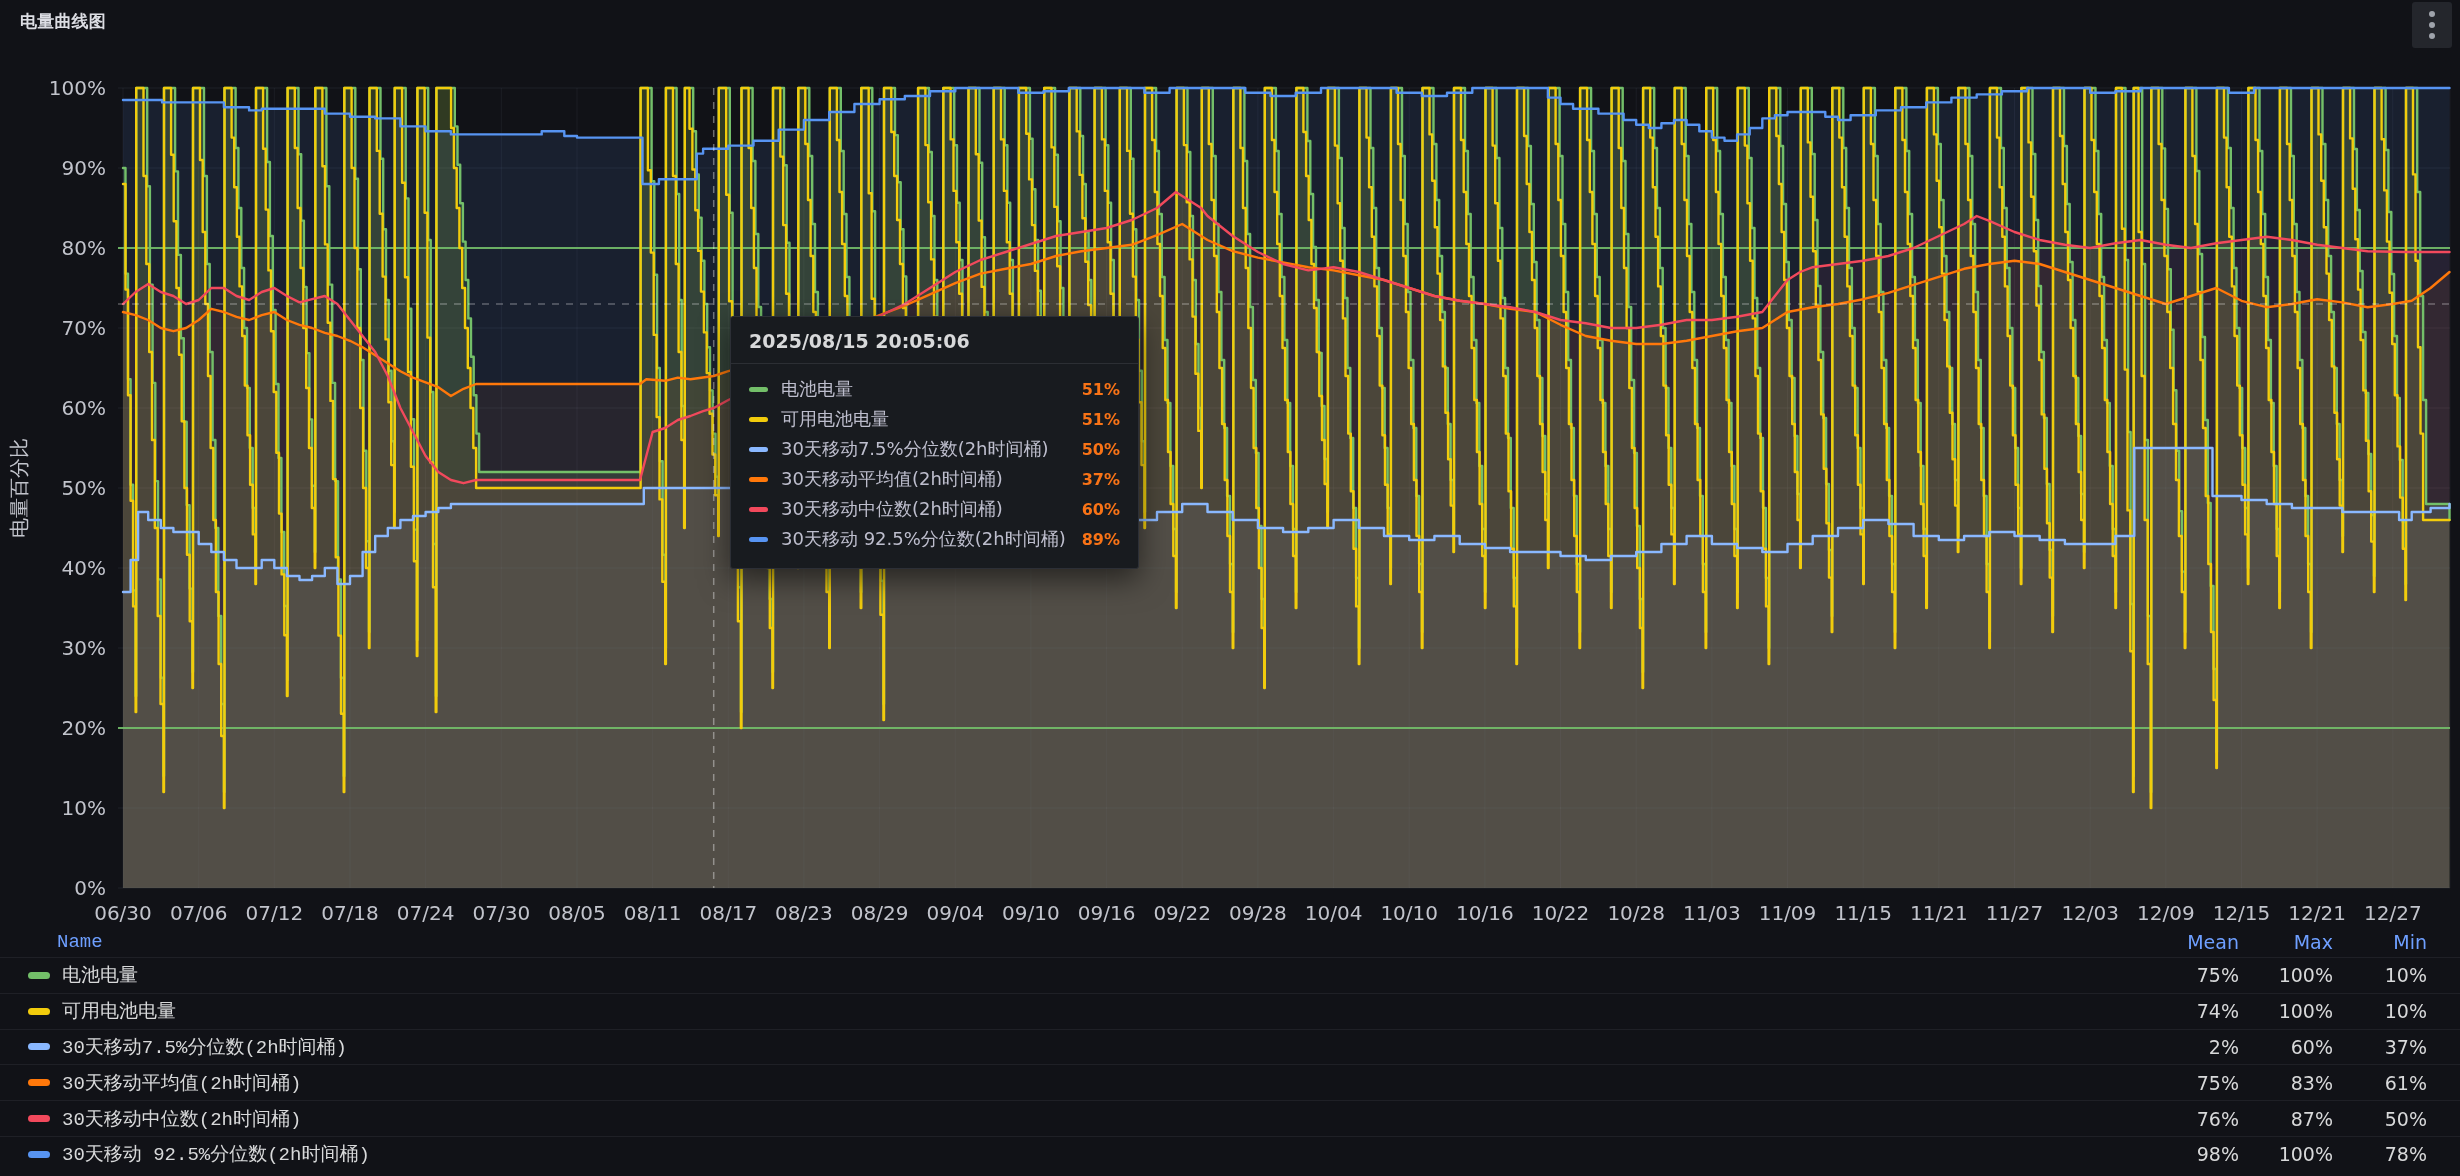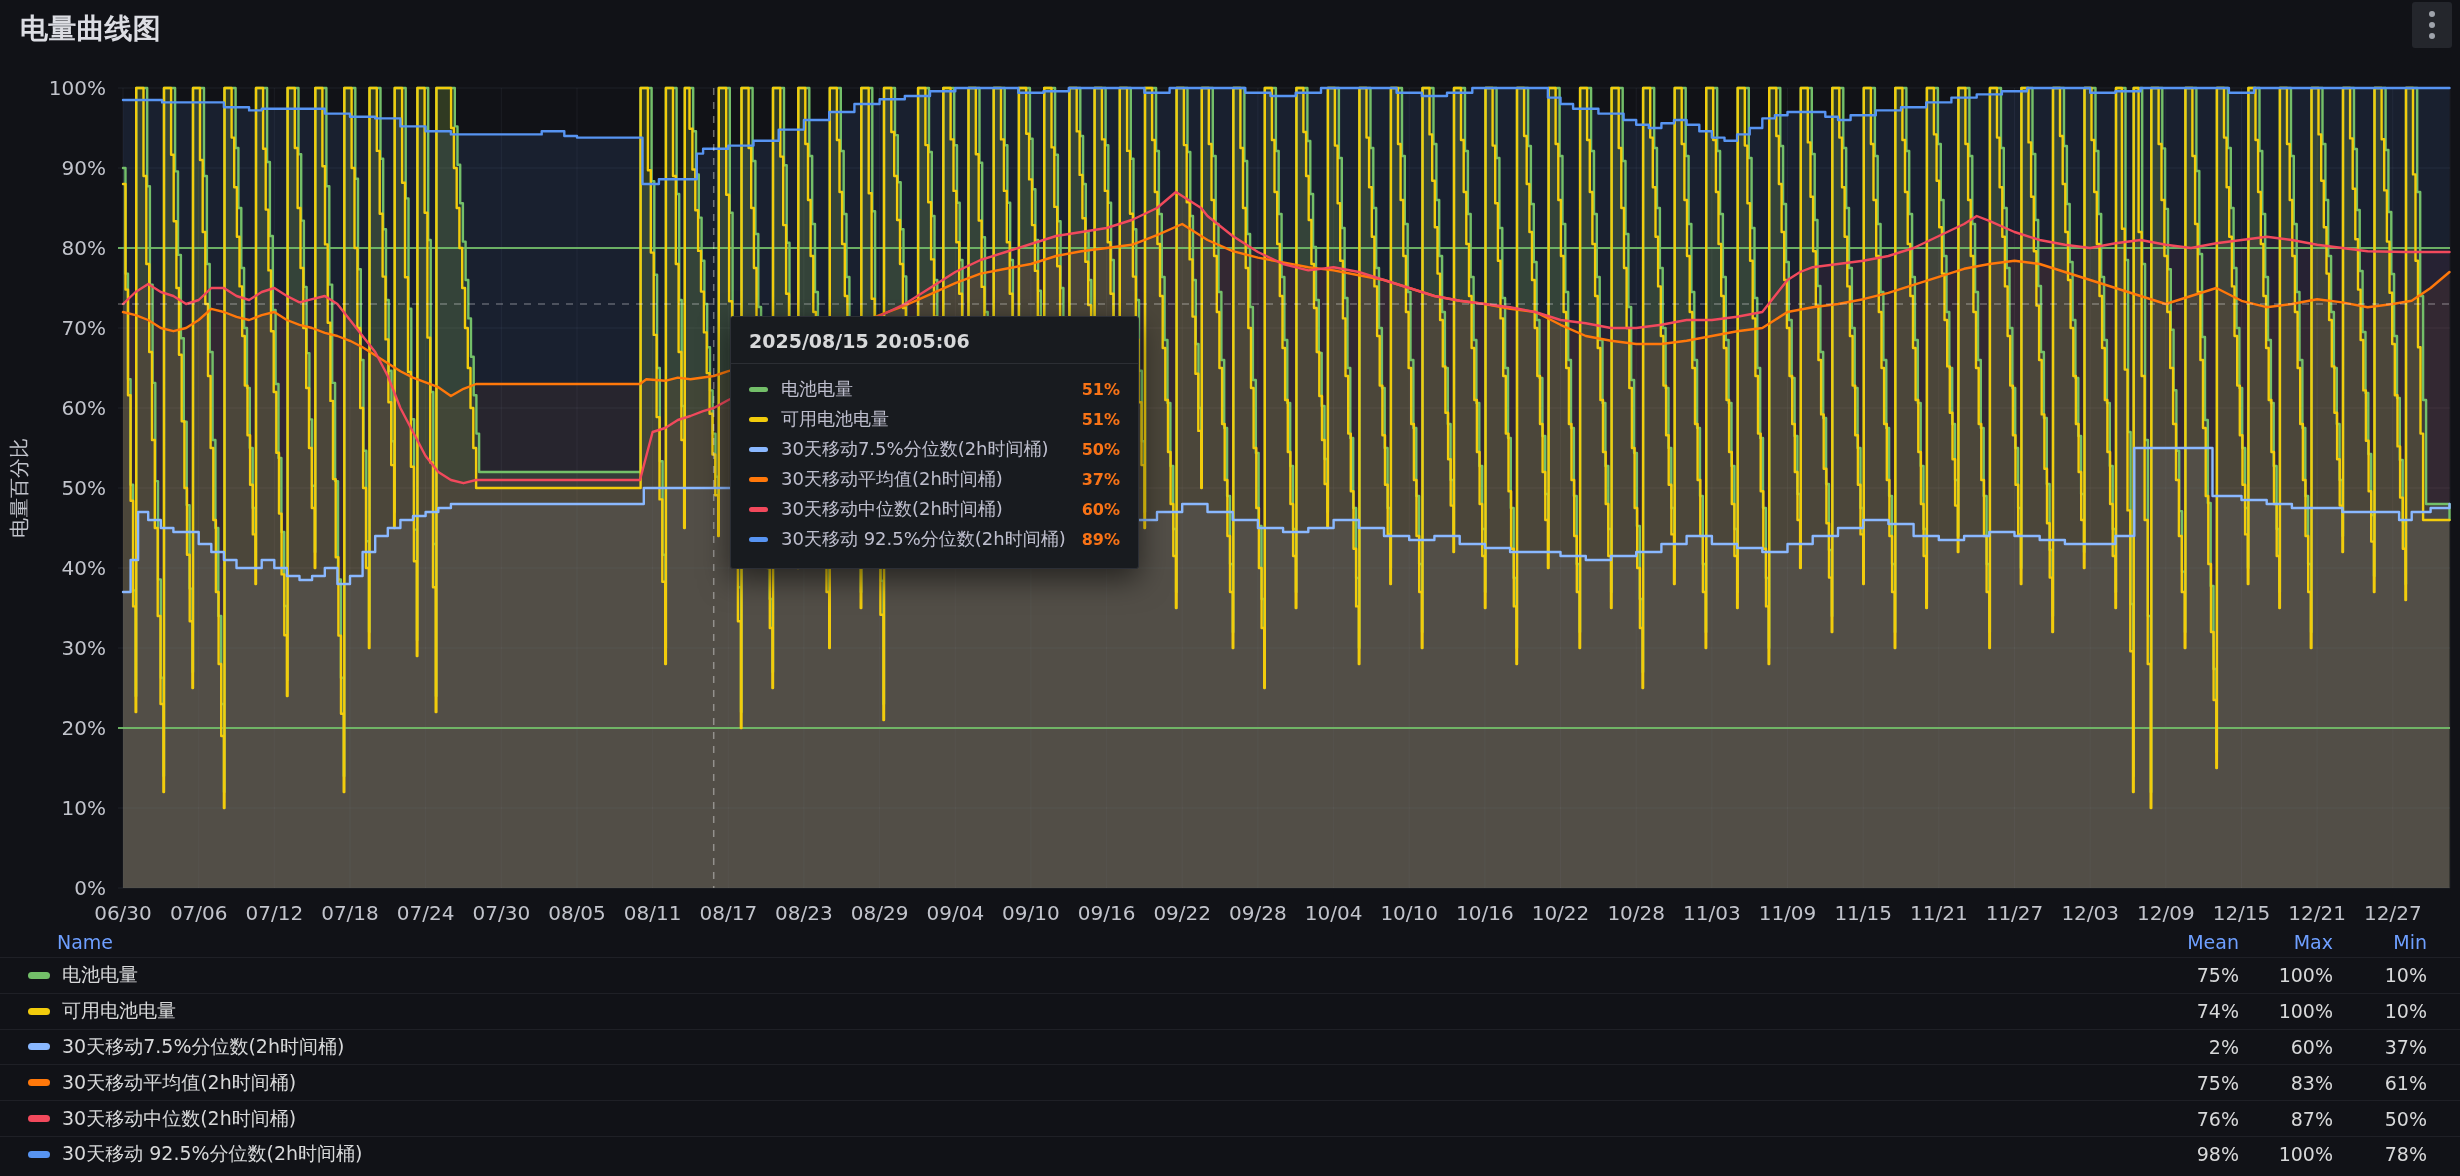--- a/index.html
+++ b/index.html
@@ -1,20 +1,20 @@
 <!DOCTYPE html>
 <html><head>
 <meta charset="utf-8">
 <style>
   * { margin:0; padding:0; box-sizing:border-box; }
   html,body { width:2460px; height:1176px; background:#111217; overflow:hidden;
     font-family:"DejaVu Sans","Liberation Sans",sans-serif; }
   .panel { position:absolute; inset:0; background:#111217; }
   .panel-header { position:absolute; left:0; top:0; right:0; height:46px; }
-  .panel-title { position:absolute; left:20px; top:10px; font-size:28px; font-weight:600; color:#dcdde3; letter-spacing:.2px; }
+  .panel-title { position:absolute; left:20px; top:10px; font-size:17px; font-weight:600; color:#dcdde3; letter-spacing:.2px; }
   .kebab { position:absolute; right:8px; top:2px; width:40px; height:46px; background:#24262c; border-radius:3px;
     display:flex; flex-direction:column; align-items:center; justify-content:center; gap:5px; cursor:pointer; }
   .kebab span { width:6px; height:6px; border-radius:50%; background:#9fa3ab; }
   #chart-svg { position:absolute; left:0; top:0; }
   
   .tooltip { position:absolute; left:730px; top:316px; width:409px; height:253px;
     background:#181b1f; border:1px solid #2c2f36; border-radius:3px;
     box-shadow:0 10px 30px rgba(0,0,0,.55); z-index:5; }
   .tooltip-title { padding:13px 16px 11px 18px; font-size:19px; font-weight:700; color:#d8d9da;
     border-bottom:1px solid #2c2f34; }
@@ -23,21 +23,21 @@
   .tt-pill { width:19px; height:5px; border-radius:3px; flex:0 0 auto; }
   .tt-label { margin-left:13px; flex:1; font-size:18px; color:rgba(204,204,220,.92); white-space:nowrap; }
   .tt-value { font-size:16px; font-weight:700; color:#f97316; }
   
   .legend { position:absolute; left:0; top:926px; right:0; bottom:0; font-size:19px; }
   .lg-row { display:flex; align-items:center; height:35.8px; padding-left:28px; padding-right:33px;
     border-top:1px solid rgba(204,204,220,.08); }
   .lg-row.header { border-top:none; height:31px; padding-left:57px; }
   .lg-row.header .lg-col, .lg-row.header .lg-name { color:#6e9fff; font-weight:500; }
   .lg-pill { width:22px; height:7px; border-radius:4px; margin-right:12px; flex:0 0 auto; }
-  .lg-name { flex:1; color:#d8d9da; white-space:nowrap; cursor:pointer; }
+  .lg-name { flex:1; color:#d8d9da; white-space:nowrap; cursor:pointer;font-family:Liberation Mono, monospace; }
   .lg-col { width:94px; text-align:right; color:#d8d9da; font-weight:400; }
 </style>
 </head>
 <body>
 
 <div class="panel">
   <div class="panel-header">
     <div class="panel-title">电量曲线图</div>
     <div class="kebab" title="">
       <span></span>

